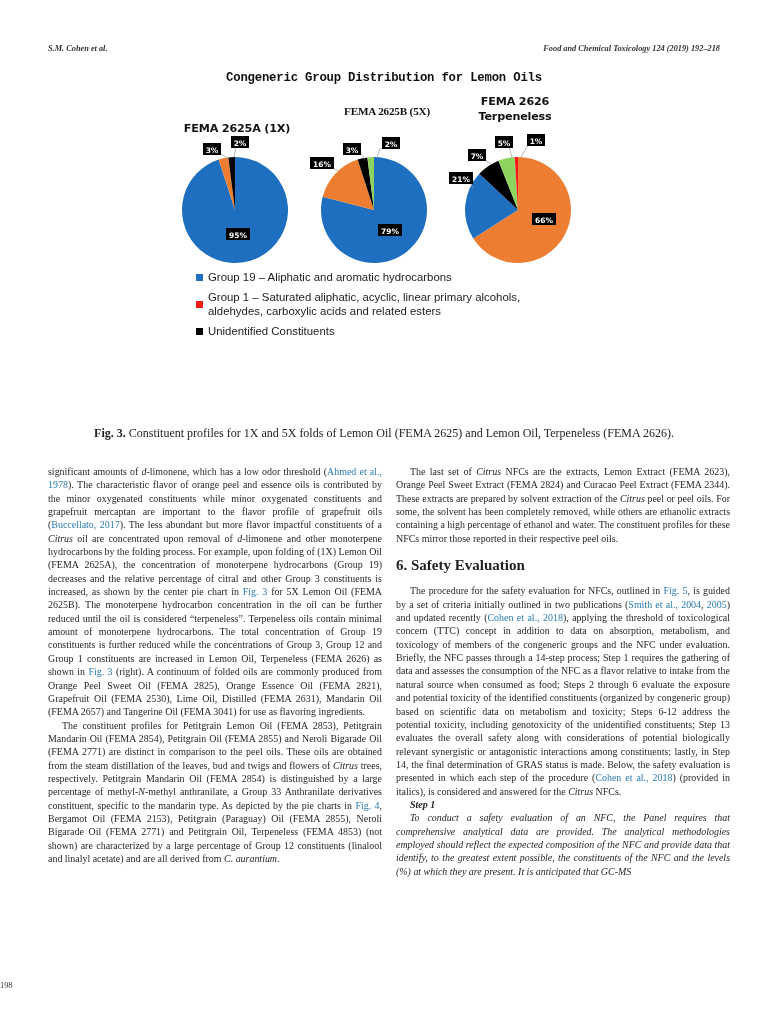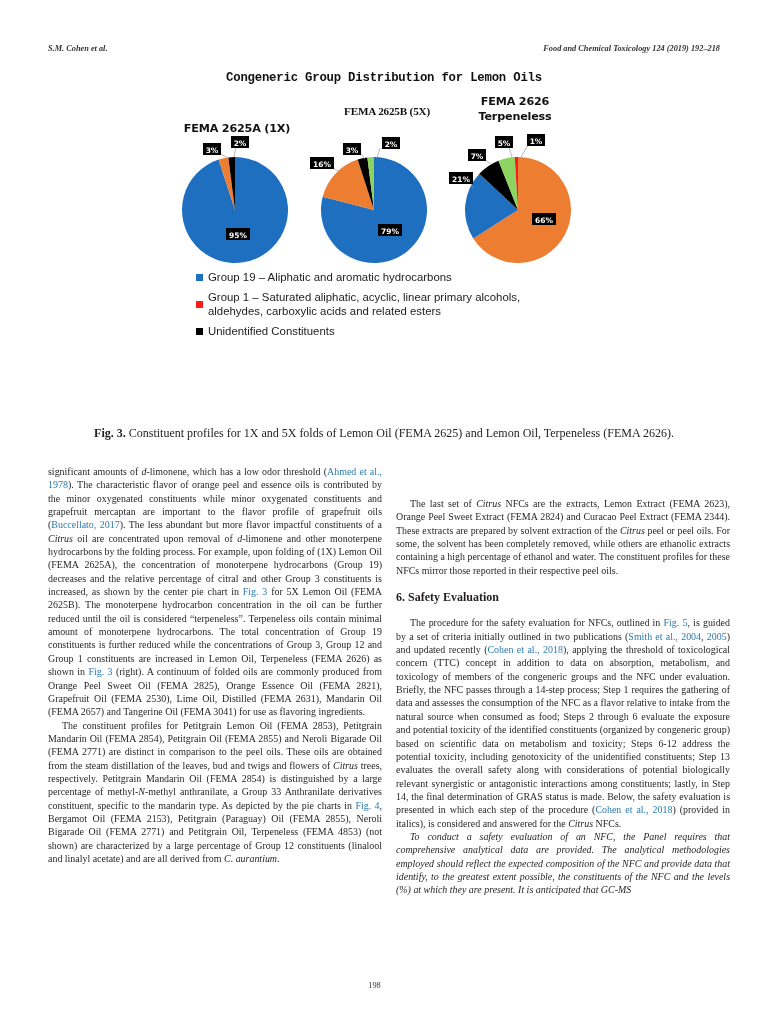--- a/index.html
+++ b/index.html
@@ -20,28 +20,28 @@
   .legend { position: absolute; left: 196px; top: 211px; width: 360px;
             font-family: "Liberation Sans", "DejaVu Sans", sans-serif; font-size: 11.4px; color: #222; line-height: 13.8px; }
   .legend-item { position: relative; padding-left: 12px; margin-bottom: 6.2px; }
   .legend-swatch { position: absolute; left: 0; width: 7px; height: 7px; }
   .caption { position: absolute; top: 426px; left: 0; width: 768px; text-align: center; font-size: 12px; color: #222; }
   .caption b { font-weight: bold; }
 
   .col { position: absolute; top: 465px; width: 334px; font-size: 9.95px; line-height: 13.35px;
          text-align: justify; color: #231f20; }
   .col-left { left: 48px; }
-  .col-right { left: 396px; margin-top: 32px; }
+  .col-right { left: 396px; }
   .col p { margin: 0; text-indent: 14px; }
   .col p.noindent { text-indent: 0; }
   .link { color: #2a7ab0; }
-  .heading { font-weight: bold; font-size: 12px; margin: 14px 0 12px 0; }
+  .heading { font-weight: bold; font-size: 15px; margin: 14px 0 12px 0; }
   .step { font-weight: bold; font-style: italic; padding-left: 14px; }
   .it { font-style: italic; }
-  .page-num { position: absolute; top: 981px; left: 0; width: 749px; text-align: center; font-size: 8.3px; color: #333; }
+  .page-num { position: absolute; top: 981px; left: 0; width: 749px; text-align: left; font-size: 8.3px; color: #333; }
 </style>
 </head>
 <body>
 
 <div class="running-head">
   <span class="left">S.M. Cohen et al.</span>
   <span class="right">Food and Chemical Toxicology 124 (2019) 192–218</span>
 </div>
 
 <div class="figure">
@@ -133,16 +133,17 @@
 
 <div class="col col-left">
   <p class="noindent"><span>significant amounts of </span><i>d</i><span>-limonene, which has a low odor threshold (</span><a class="link">Ahmed et al., 1978</a><span>). The characteristic flavor of orange peel and essence oils is contributed by the minor oxygenated constituents while minor oxygenated constituents and grapefruit mercaptan are important to the flavor profile of grapefruit oils (</span><a class="link">Buccellato, 2017</a><span>). The less abundant but more flavor impactful constituents of a </span><i>Citrus</i><span> oil are concentrated upon removal of </span><i>d</i><span>-limonene and other monoterpene hydrocarbons by the folding process. For example, upon folding of (1X) Lemon Oil (FEMA 2625A), the concentration of monoterpene hydrocarbons (Group 19) decreases and the relative percentage of citral and other Group 3 constituents is increased, as shown by the center pie chart in </span><a class="link">Fig. 3</a><span> for 5X Lemon Oil (FEMA 2625B). The monoterpene hydrocarbon concentration in the oil can be further reduced until the oil is considered “terpeneless”. Terpeneless oils contain minimal amount of monoterpene hydrocarbons. The total concentration of Group 19 constituents is further reduced while the concentrations of Group 3, Group 12 and Group 1 constituents are increased in Lemon Oil, Terpeneless (FEMA 2626) as shown in </span><a class="link">Fig. 3</a><span> (right). A continuum of folded oils are commonly produced from Orange Peel Sweet Oil (FEMA 2825), Orange Essence Oil (FEMA 2821), Grapefruit Oil (FEMA 2530), Lime Oil, Distilled (FEMA 2631), Mandarin Oil (FEMA 2657) and Tangerine Oil (FEMA 3041) for use as flavoring ingredients.</span></p>
   <p><span>The constituent profiles for Petitgrain Lemon Oil (FEMA 2853), Petitgrain Mandarin Oil (FEMA 2854), Petitgrain Oil (FEMA 2855) and Neroli Bigarade Oil (FEMA 2771) are distinct in comparison to the peel oils. These oils are obtained from the steam distillation of the leaves, bud and twigs and flowers of </span><i>Citrus</i><span> trees, respectively. Petitgrain Mandarin Oil (FEMA 2854) is distinguished by a large percentage of methyl-</span><i>N</i><span>-methyl anthranilate, a Group 33 Anthranilate derivatives constituent, specific to the mandarin type. As depicted by the pie charts in </span><a class="link">Fig. 4</a><span>, Bergamot Oil (FEMA 2153), Petitgrain (Paraguay) Oil (FEMA 2855), Neroli Bigarade Oil (FEMA 2771) and Petitgrain Oil, Terpeneless (FEMA 4853) (not shown) are characterized by a large percentage of Group 12 constituents (linalool and linalyl acetate) and are all derived from </span><i>C. aurantium</i><span>.</span></p>
 </div>
 
 <div class="col col-right">
   <p><span>The last set of </span><i>Citrus</i><span> NFCs are the extracts, Lemon Extract (FEMA 2623), Orange Peel Sweet Extract (FEMA 2824) and Curacao Peel Extract (FEMA 2344). These extracts are prepared by solvent extraction of the </span><i>Citrus</i><span> peel or peel oils. For some, the solvent has been completely removed, while others are ethanolic extracts containing a high percentage of ethanol and water. The constituent profiles for these NFCs mirror those reported in their respective peel oils.</span></p>
   <div class="heading">6.  Safety Evaluation</div>
   <p><span>The procedure for the safety evaluation for NFCs, outlined in </span><a class="link">Fig. 5</a><span>, is guided by a set of criteria initially outlined in two publications (</span><a class="link">Smith et al., 2004</a><span>, </span><a class="link">2005</a><span>) and updated recently (</span><a class="link">Cohen et al., 2018</a><span>), applying the threshold of toxicological concern (TTC) concept in addition to data on absorption, metabolism, and toxicology of members of the congeneric groups and the NFC under evaluation. Briefly, the NFC passes through a 14-step process; Step 1 requires the gathering of data and assesses the consumption of the NFC as a flavor relative to intake from the natural source when consumed as food; Steps 2 through 6 evaluate the exposure and potential toxicity of the identified constituents (organized by congeneric group) based on scientific data on metabolism and toxicity; Steps 6-12 address the potential toxicity, including genotoxicity of the unidentified constituents; Step 13 evaluates the overall safety along with considerations of potential biologically relevant synergistic or antagonistic interactions among constituents; lastly, in Step 14, the final determination of GRAS status is made. Below, the safety evaluation is presented in which each step of the procedure (</span><a class="link">Cohen et al., 2018</a><span>) (provided in italics), is considered and answered for the </span><i>Citrus</i><span> NFCs.</span></p>
+  <div class="step">Step 1</div>
   <p class="it">To conduct a safety evaluation of an NFC, the Panel requires that comprehensive analytical data are provided. The analytical methodologies employed should reflect the expected composition of the NFC and provide data that identify, to the greatest extent possible, the constituents of the NFC and the levels (%) at which they are present. It is anticipated that GC-MS</p>
 </div>
 
 <div class="page-num">198</div>
 
 </body></html>

